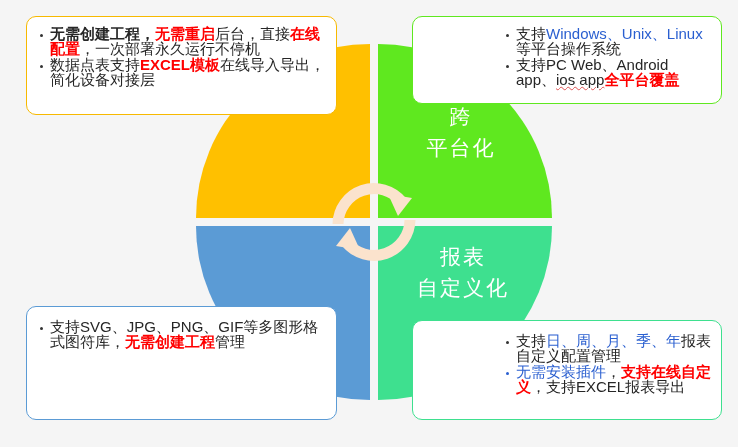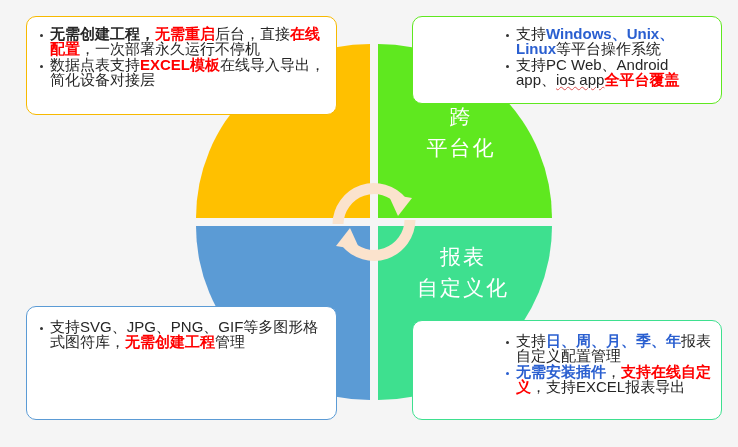--- a/index.html
+++ b/index.html
@@ -65,21 +65,21 @@
     padding: 12px 10px 0 12px;
   }
   .box-br {
     left: 412px; top: 320px; width: 310px; height: 100px;
     border: 1.2px solid #3ee08f;
     padding: 12px 10px 0 92px;
   }
 
   
   .em-red   { color: #ff0000; font-weight: bold; }
-  .em-blue  { color: #2a5fd0; font-weight: bold; }
+  .em-blue  { color: #2a5fd0; font-weight: normal; }
   .em-bold  { font-weight: bold; }
   .squiggle {
     text-decoration: underline;
     text-decoration-style: wavy;
     text-decoration-color: #e05252;
     text-decoration-thickness: 1px;
   }
 
   
   #wheel {

